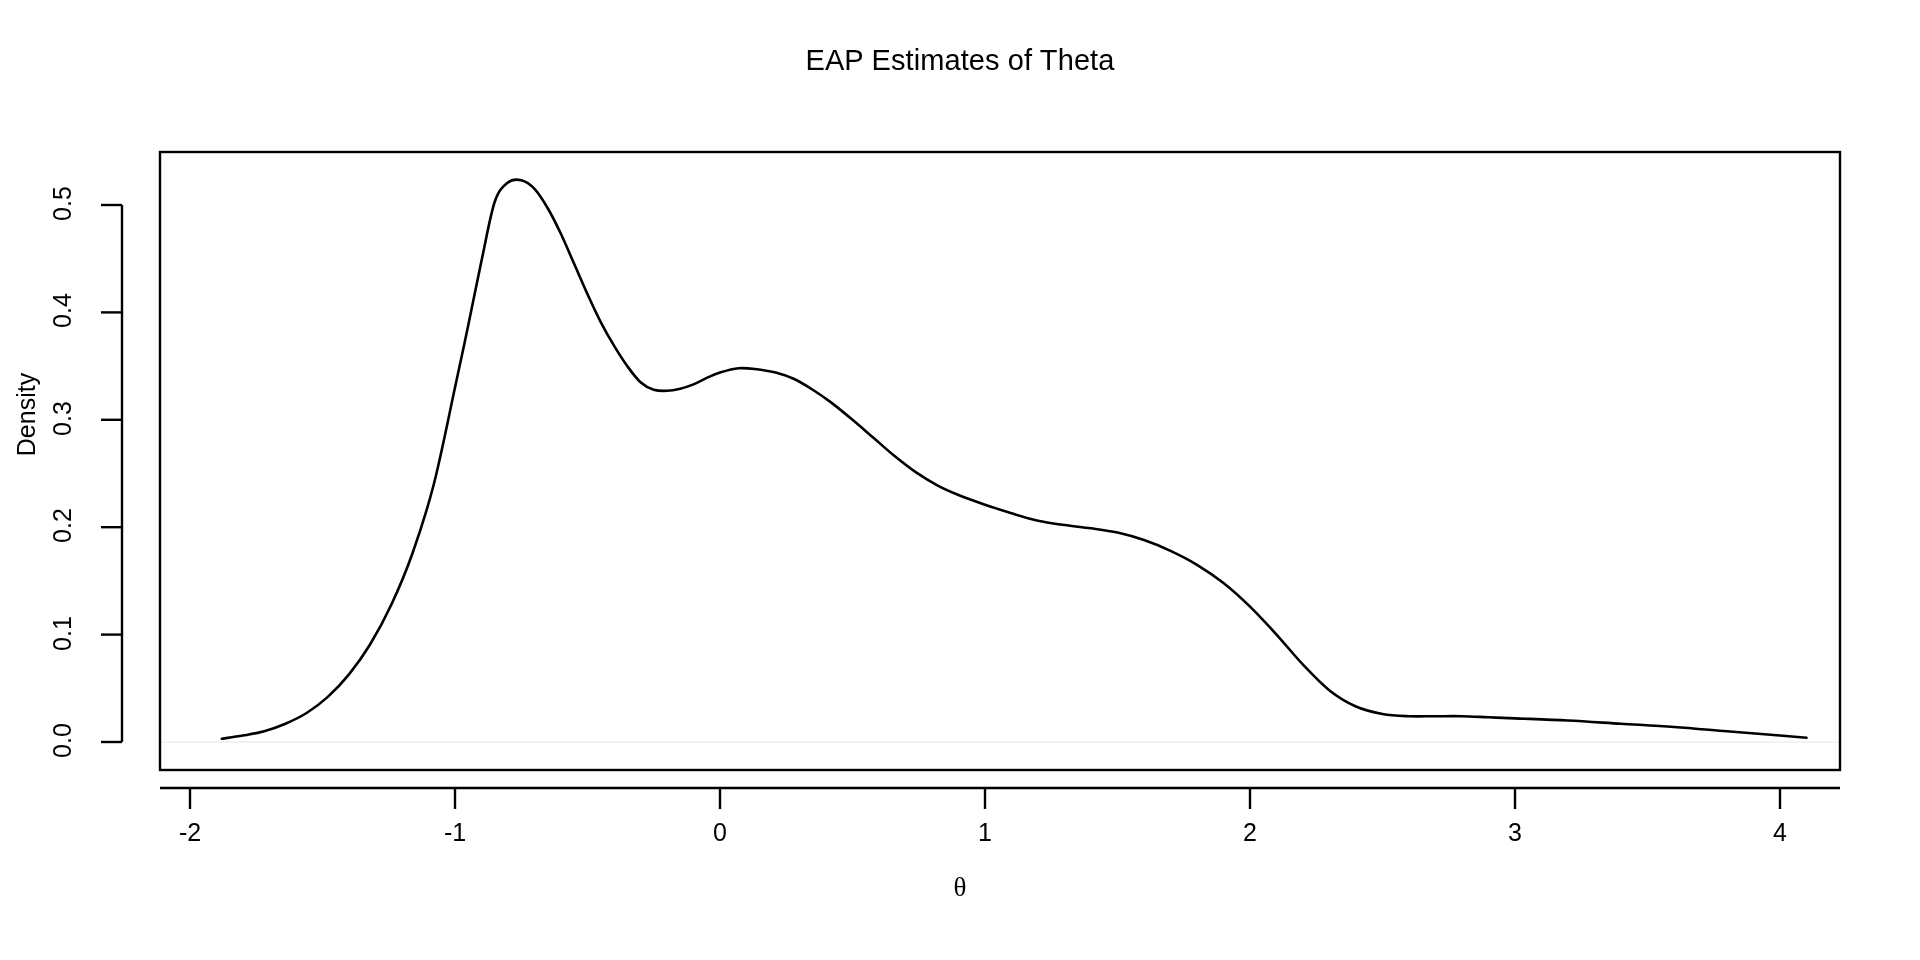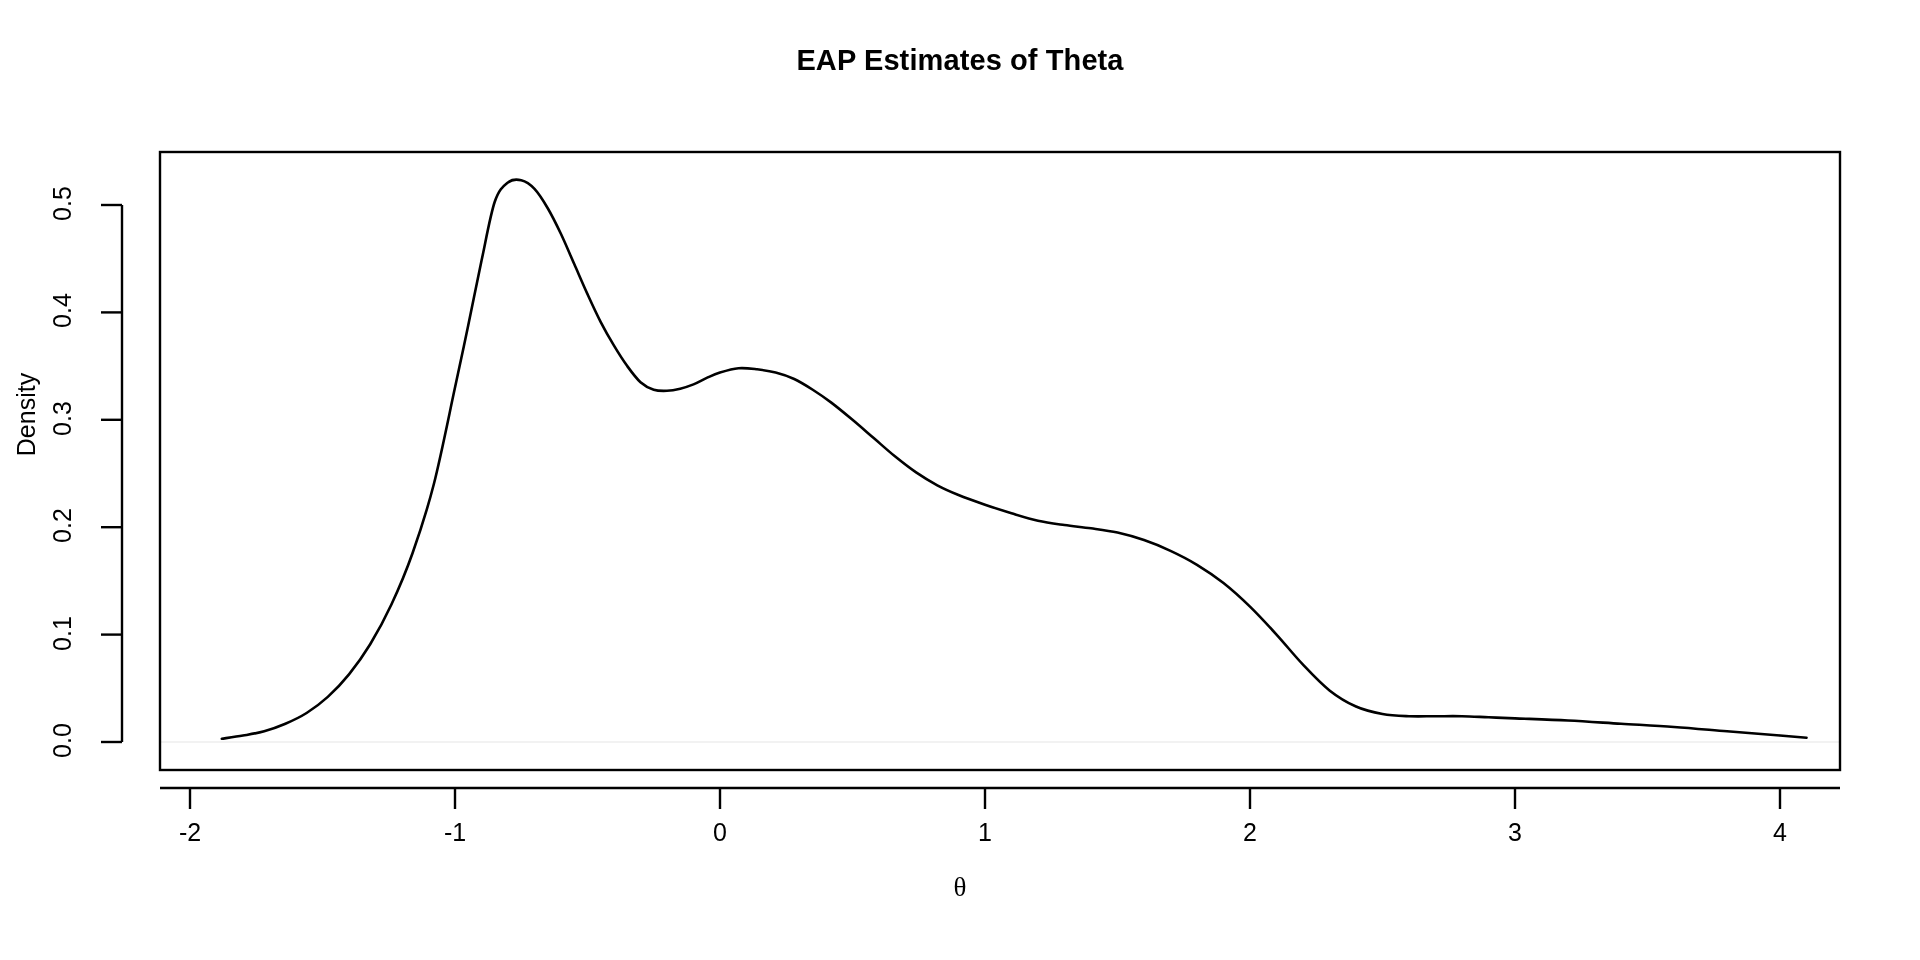--- a/index.html
+++ b/index.html
@@ -21,21 +21,21 @@
     height: 960px;
     background: #ffffff;
   }
   #plot-title {
     position: absolute;
     left: 0;
     top: 44px;
     width: 1920px;
     text-align: center;
     font-size: 29px;
-    font-weight: bold;
+    font-weight: normal;
     font-family: "Liberation Sans", sans-serif;
     letter-spacing: 0.1px;
     white-space: nowrap;
   }
   #ylabel {
     position: absolute;
     left: -44px;
     top: 400px;
     width: 140px;
     text-align: center;

